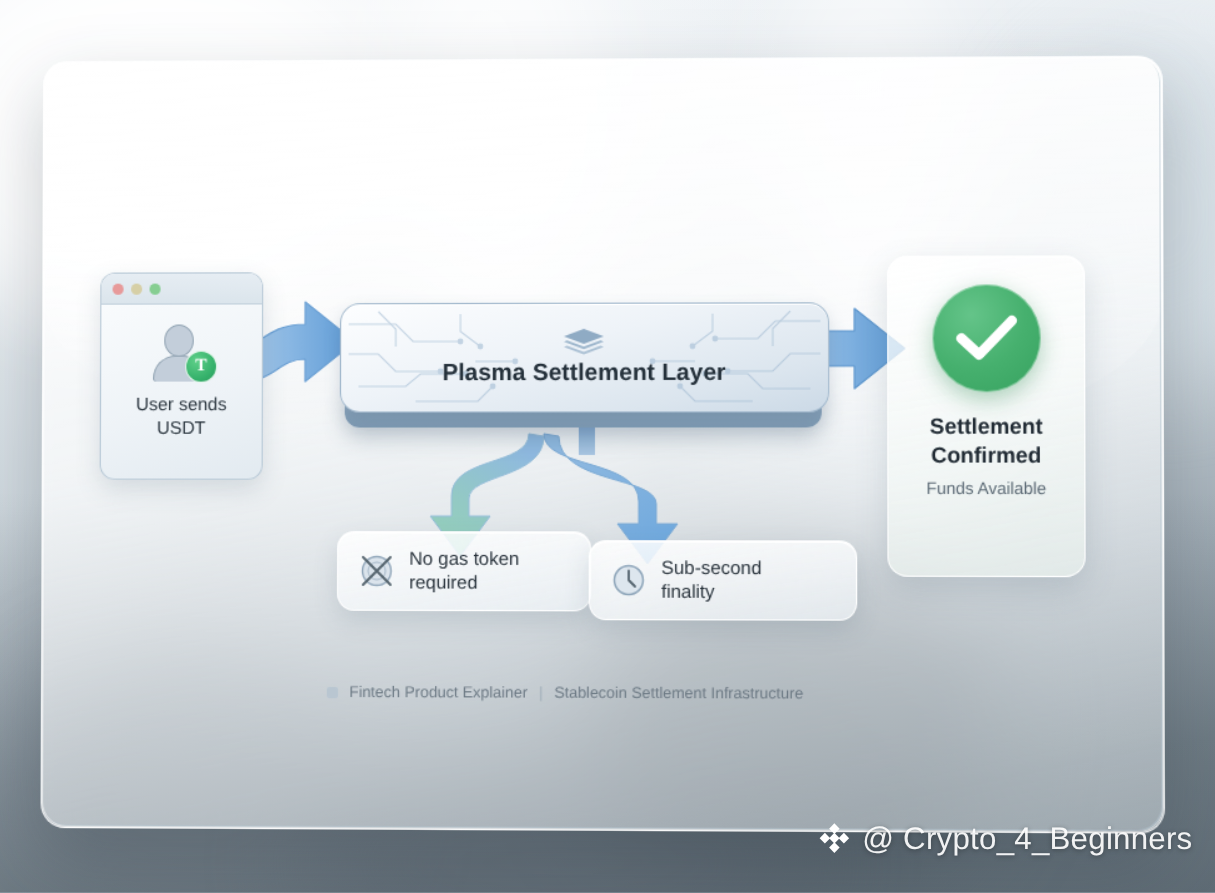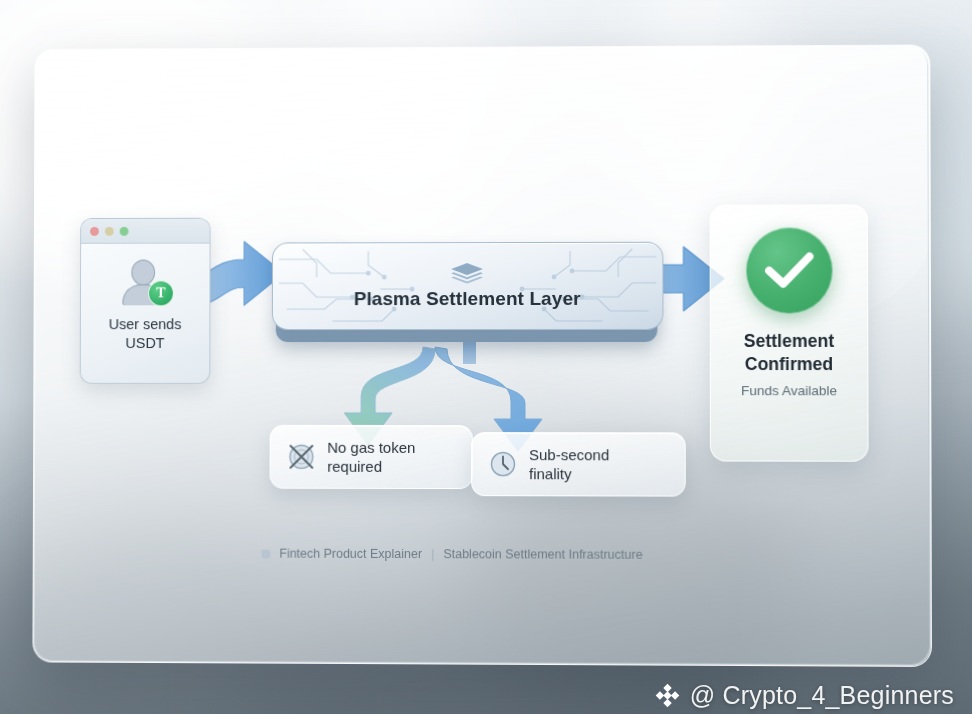--- a/index.html
+++ b/index.html
@@ -105,21 +105,21 @@
   .pill-b{left:440px;top:385px;width:180px;}
   .pill-text{font-size:15px;line-height:19px;color:#2a343d;font-weight:500;}
 
   
   .footer{position:absolute;left:230px;top:500px;display:flex;align-items:center;gap:9px;
        font-size:12.5px;color:#6d7a85;white-space:nowrap;}
   .foot-sq{width:9px;height:9px;border-radius:2px;background:#b9c6d1;}
   .foot-div{color:#a3b0ba;}
 
   
-  .wm{position:absolute;right:18px;bottom:4px;display:flex;align-items:center;gap:9px;
+  .wm{position:absolute;right:18px;bottom:28px;display:flex;align-items:flex-start;gap:9px;
       color:rgba(255,255,255,.92);font-size:25px;letter-spacing:.2px;
       text-shadow:0 1px 4px rgba(0,0,0,.35);}
   svg{display:block;overflow:visible;}
 </style>
 </head>
 <body>
 
 <div id="stage">
 
   <div class="bg">

